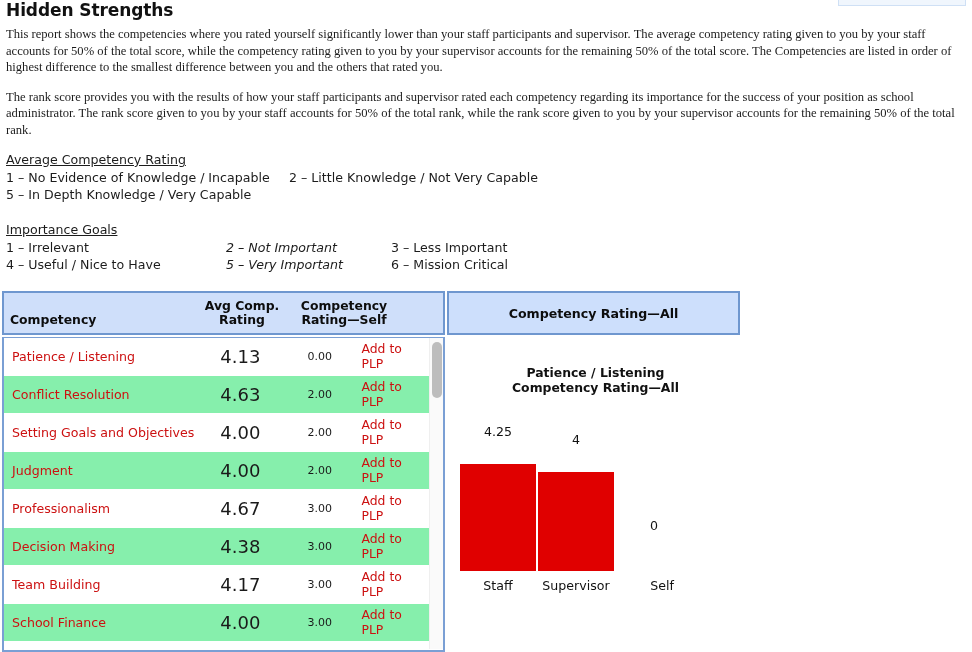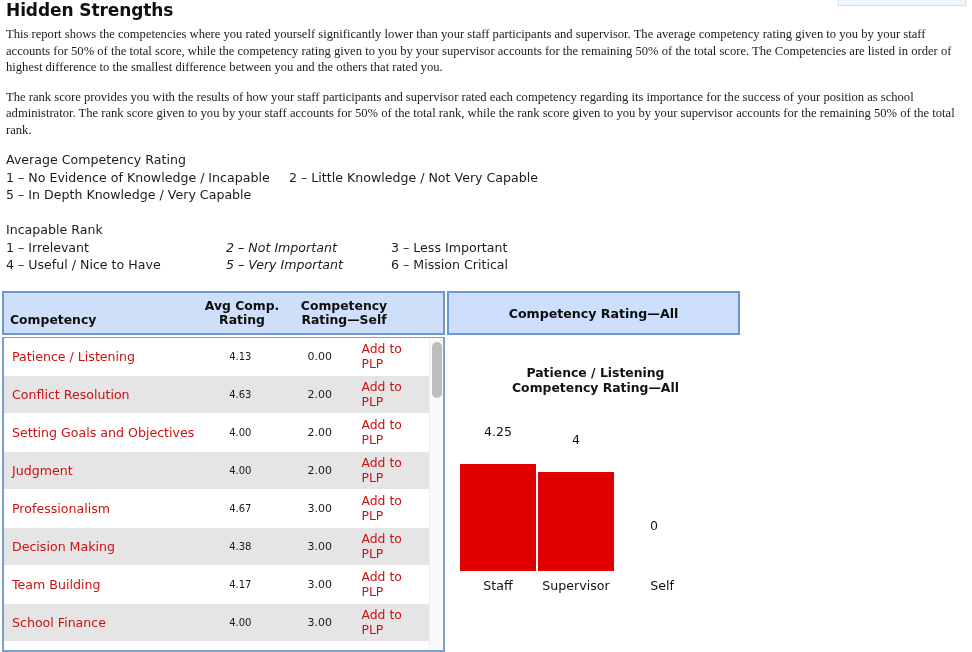--- a/index.html
+++ b/index.html
@@ -44,20 +44,21 @@
     color: #1c1c1c;
     max-width: 962px;
     font-family: Liberation Serif, serif;
   }
   .intro.second { margin-top: 13px; }
 
   
   .legend-block { margin-top: 14px; padding-left: 2px; }
   .legend-block.second { margin-top: 19px; }
   .legend-title {
+    text-decoration: underline;
     font-size: 12.6px;
     line-height: 16px;
     margin-bottom: 2px;
     color: #1c1c1c;
   }
   .legend-row { line-height: 16.5px; font-size: 12.6px; color: #1c1c1c; white-space: nowrap; }
   .legend-row span { display: inline-block; }
   .lg-a { width: 283px; }
   .lg-b { width: 283px; }
   .ir-a { width: 220px; }
@@ -120,28 +121,28 @@
     overflow: hidden;
   }
   .row {
     display: flex;
     align-items: center;
     height: 38px;
     border-bottom: 1px solid #ffffff;
     font-size: 12.5px;
   }
   .row.odd { background: #ffffff; }
-  .row.even { background: #e5e5e5; }
+  .row.even { background: #86efac; }
   .c-name {
     width: 196px;
     padding-left: 8px;
     color: #cc1111;
     font-size: 12.6px;
   }
-  .c-avg { width: 84px; text-align: center; color: #1a1a1a; font-size: 10px; }
+  .c-avg { width: 84px; text-align: center; color: #1a1a1a; font-size: 18px; }
   .c-self { width: 76px; text-align: center; color: #1a1a1a; font-size: 11px; }
   .c-act {
     width: 72px;
     padding-left: 4px;
     color: #cc1111;
     font-size: 12.4px;
     line-height: 14.5px;
   }
   .c-act a { color: #cc1111; text-decoration: none; cursor: pointer; display: block; }
 
@@ -221,21 +222,21 @@
     <div class="legend-title">Average Competency Rating</div>
     <div class="legend-row">
       <span class="lg-a">1 – No Evidence of Knowledge / Incapable</span><span class="lg-b">2 – Little Knowledge / Not Very Capable</span>
     </div>
     <div class="legend-row">
       <span class="lg-a">5 – In Depth Knowledge / Very Capable</span>
     </div>
   </div>
 
   <div class="legend-block second">
-    <div class="legend-title">Incapable Rank</div>
+    <div class="legend-title">Importance Goals</div>
     <div class="legend-row">
       <span class="ir-a">1 – Irrelevant</span><span class="ir-b">2 – Not Important</span><span class="ir-c">3 – Less Important</span>
     </div>
     <div class="legend-row">
       <span class="ir-a">4 – Useful / Nice to Have</span><span class="ir-b">5 – Very Important</span><span class="ir-c">6 – Mission Critical</span>
     </div>
   </div>
 
   <div class="table-header">
     <div class="hdr-left">

